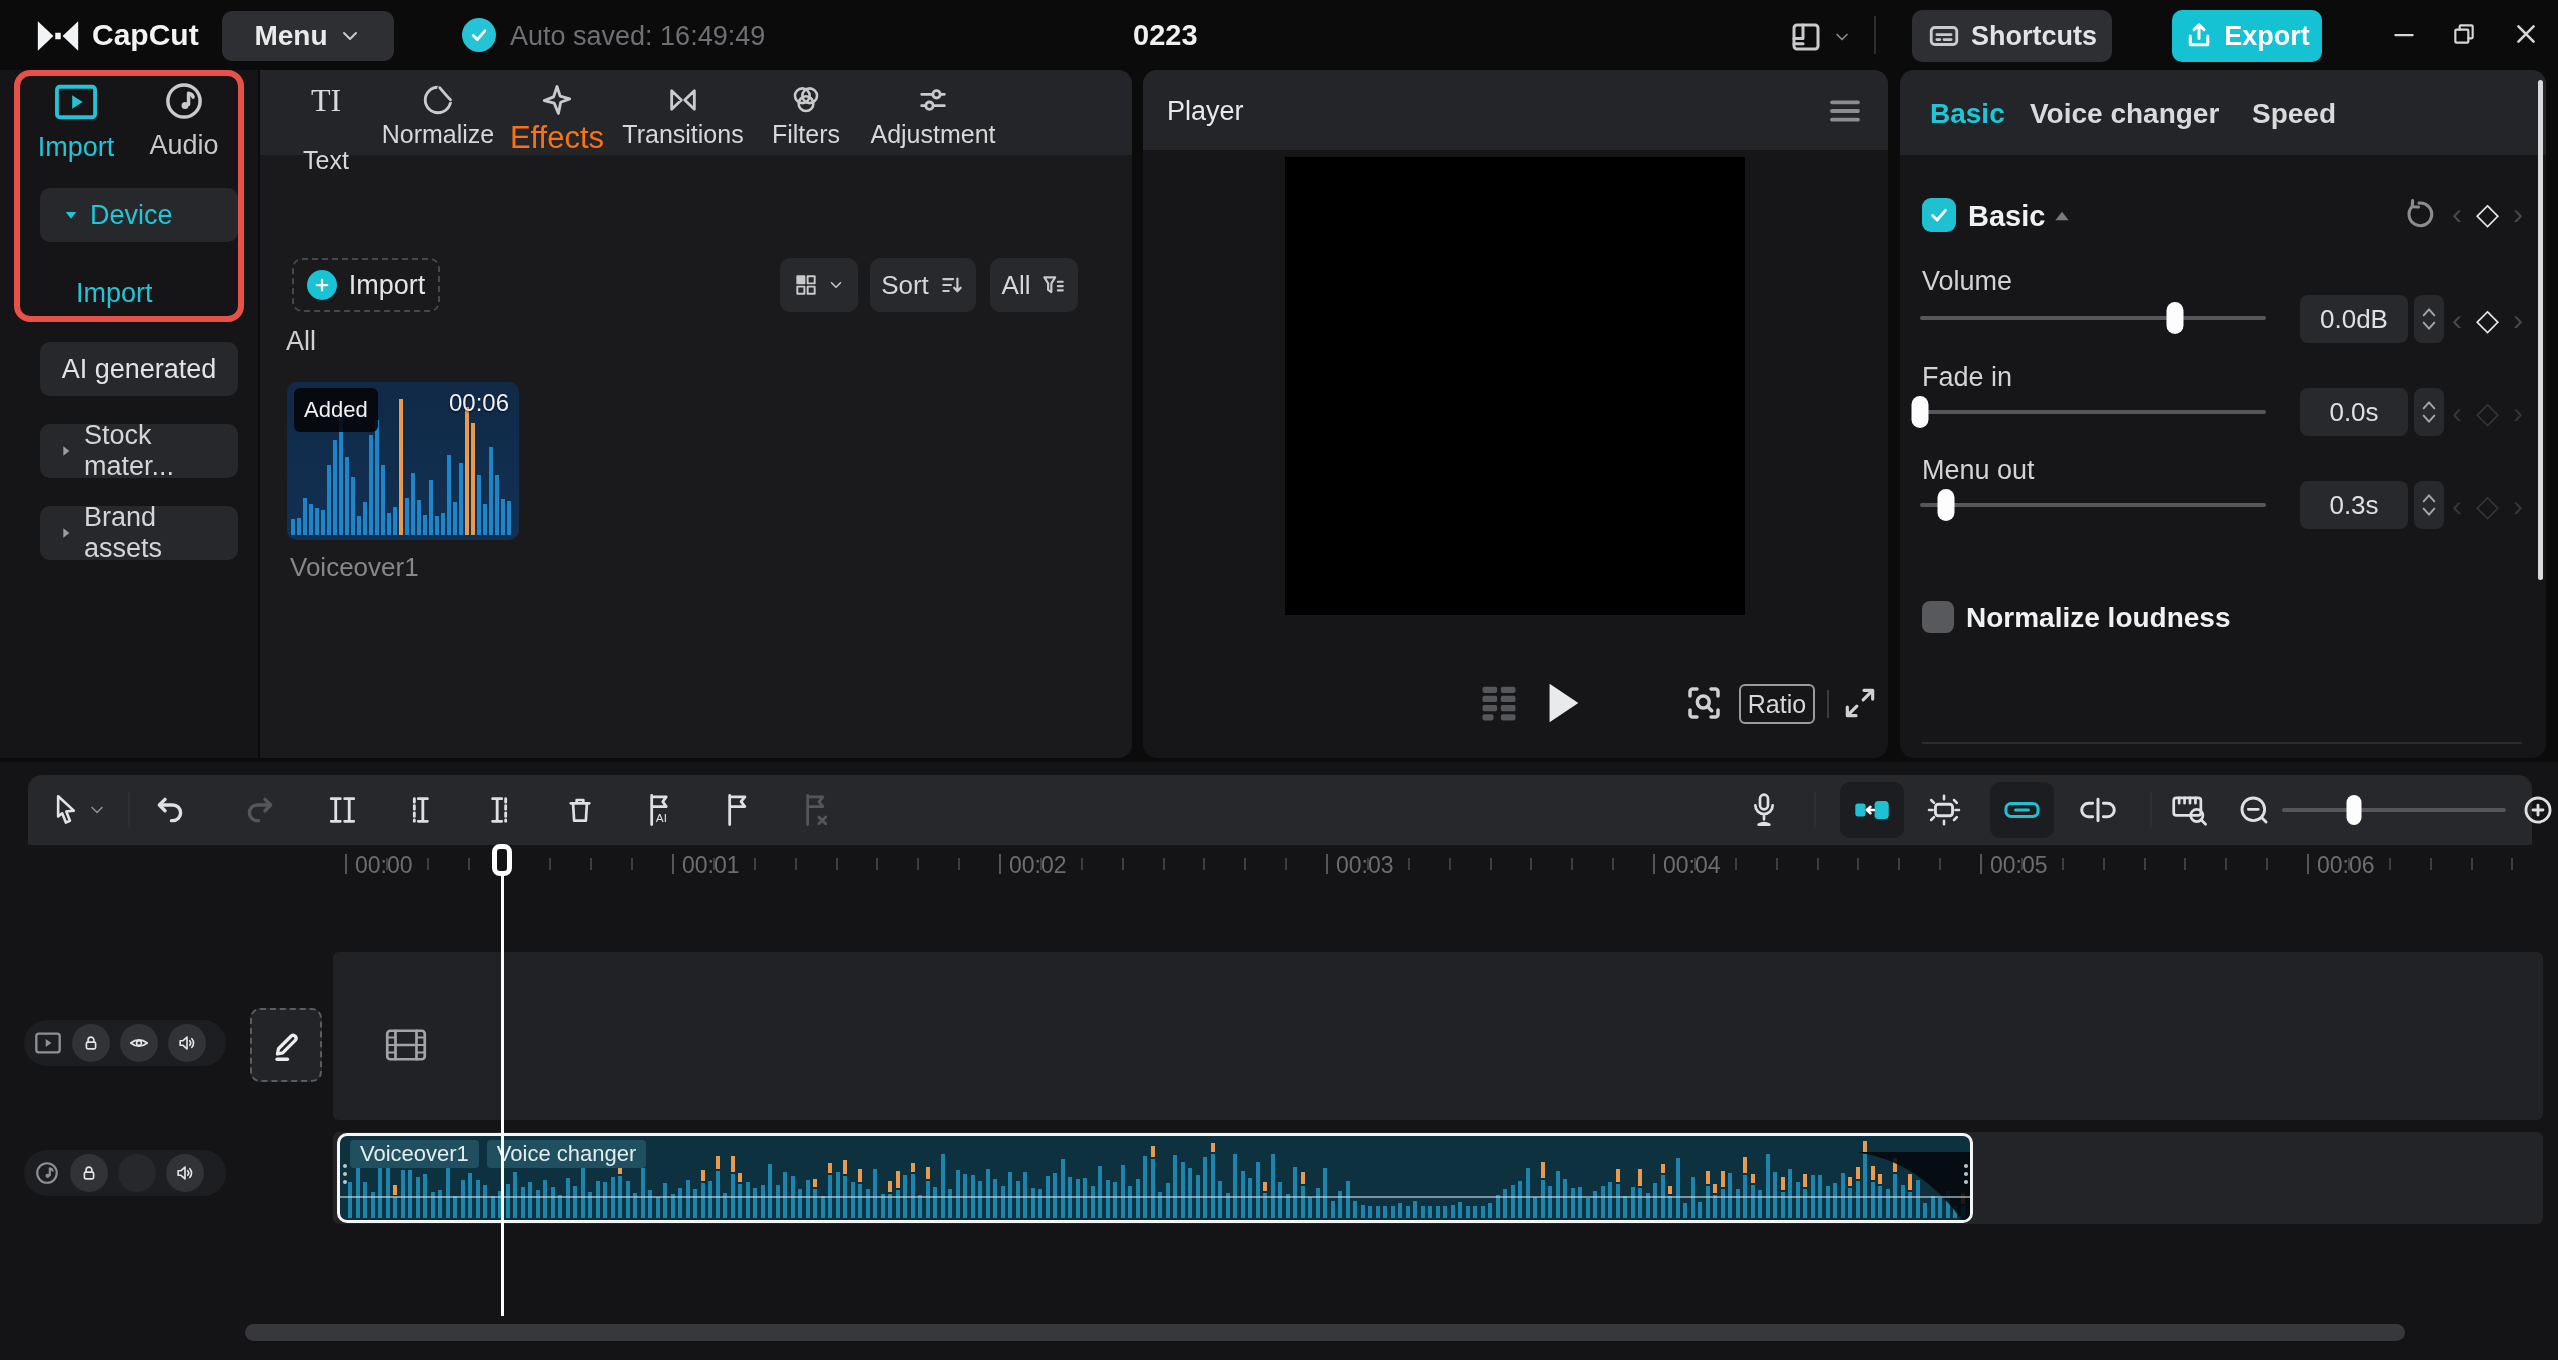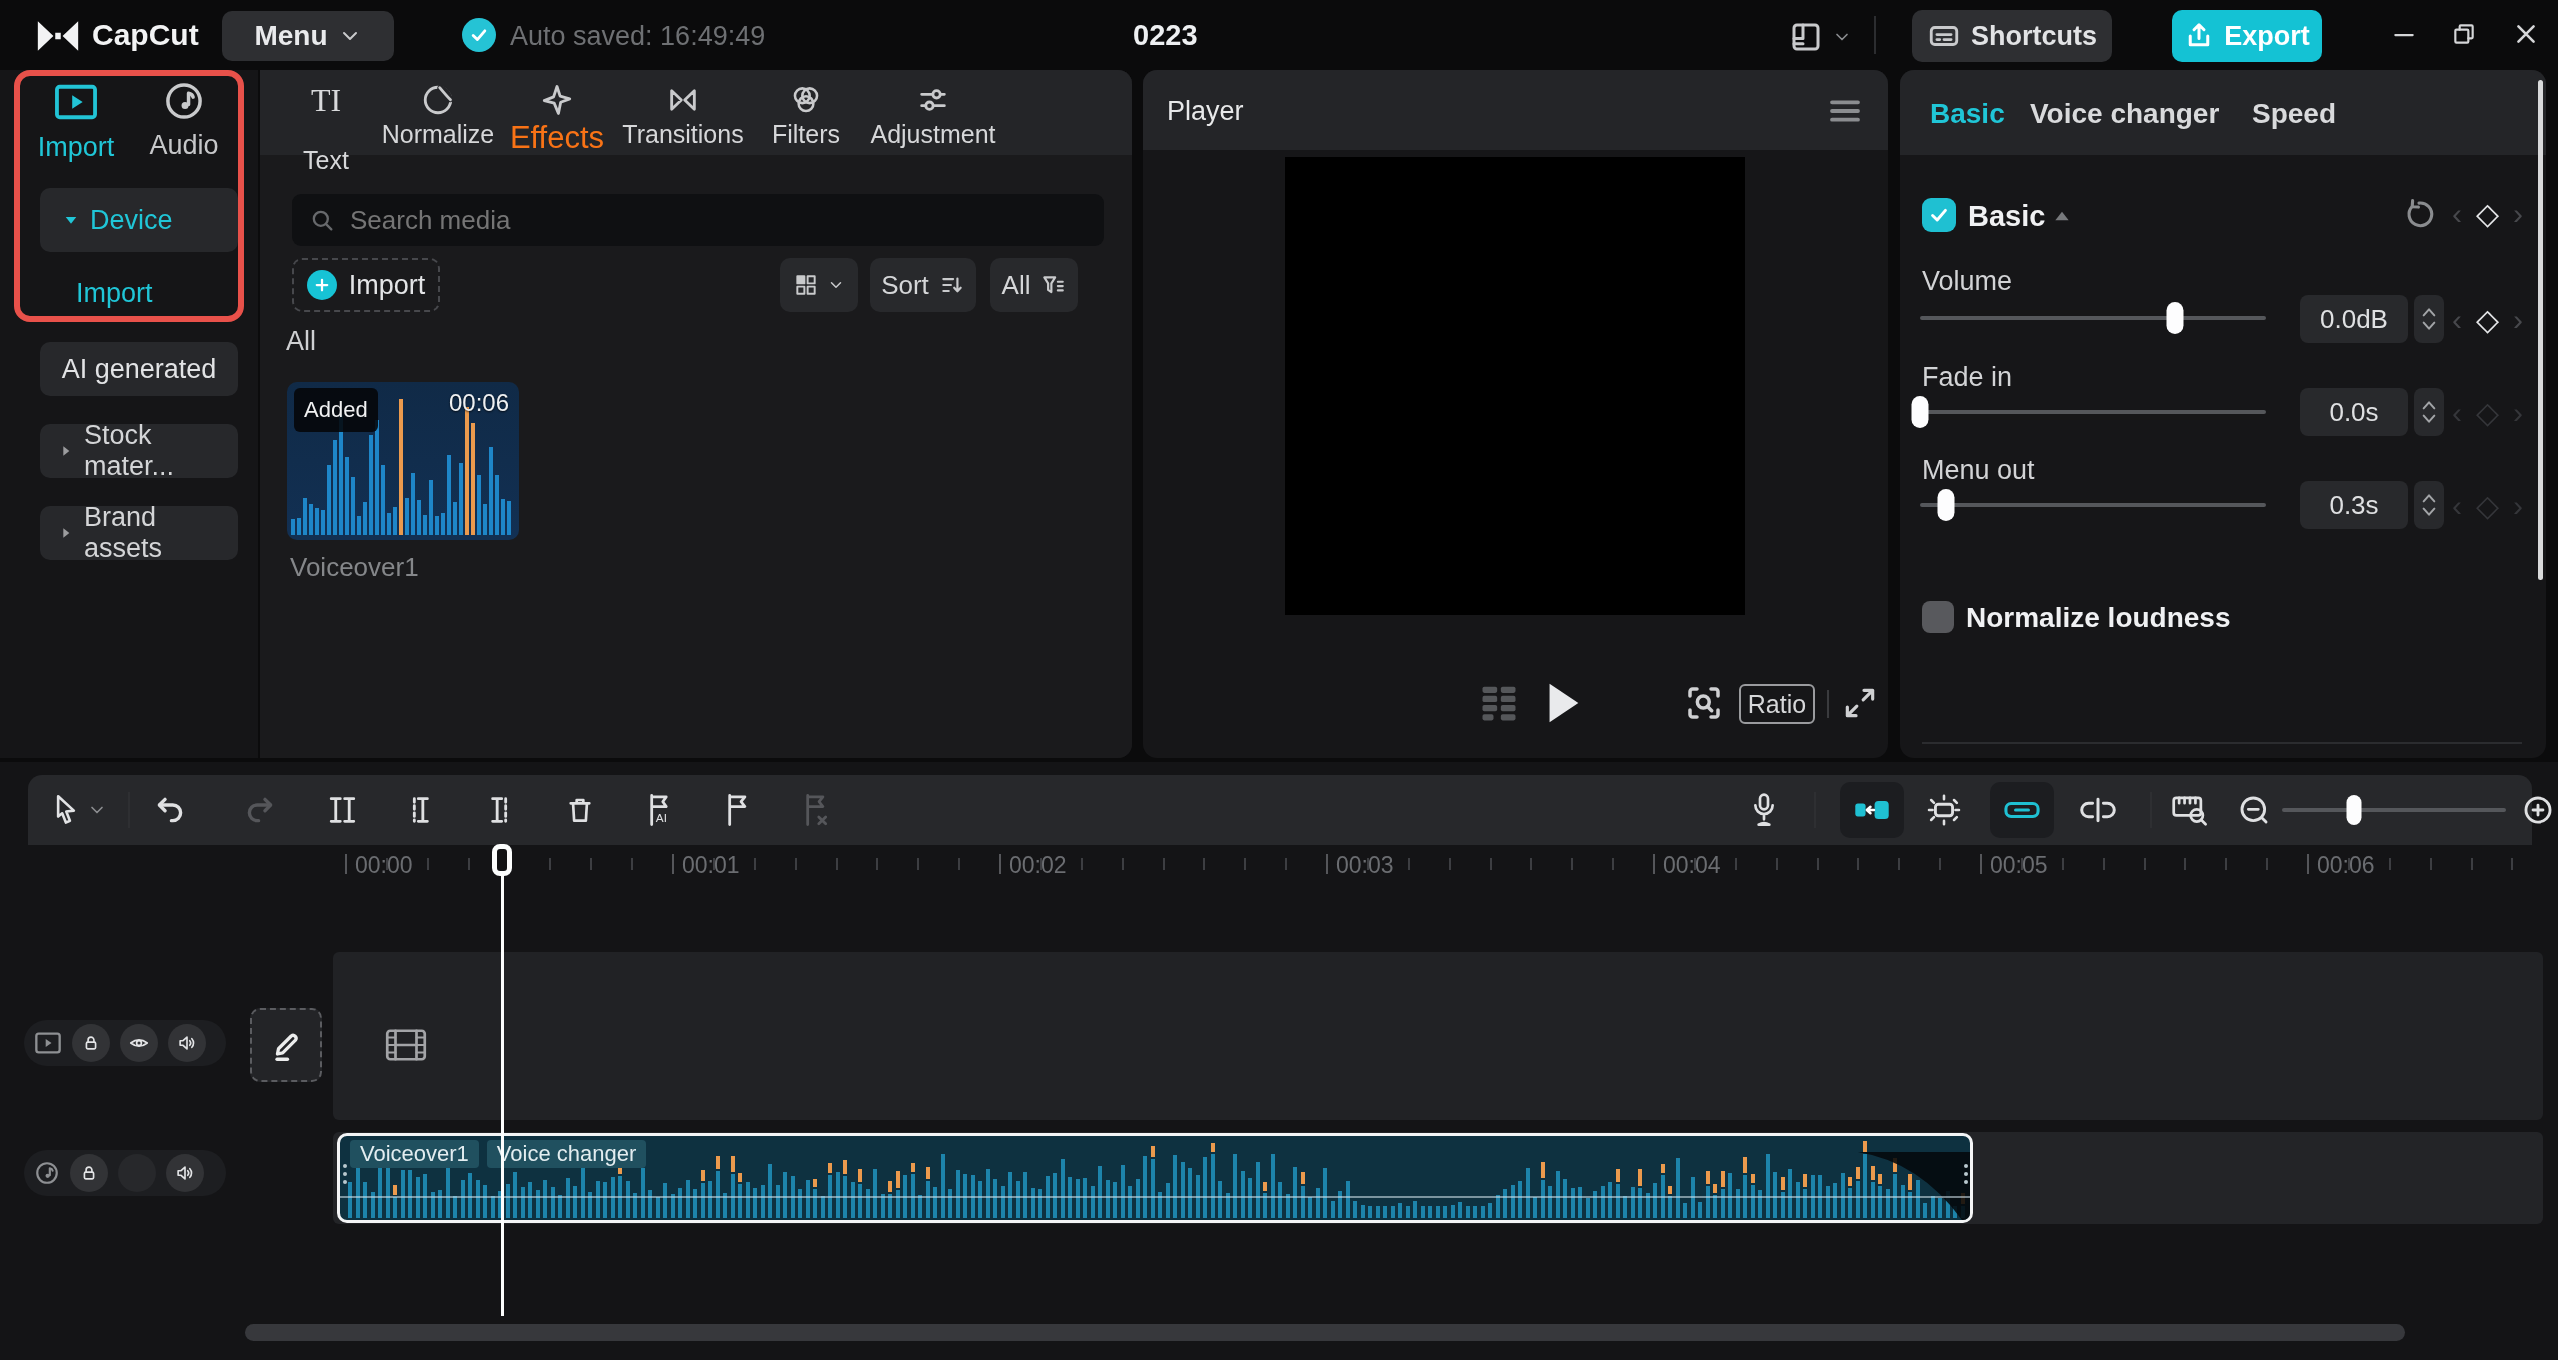--- a/index.html
+++ b/index.html
@@ -122,21 +122,21 @@
         <span style="display:inline-block;">
           <svg width="42" height="42" viewBox="0 0 24 24" class="ico">
               <circle cx="12" cy="12" r="9.2"></circle>
               <path d="M14.6 7.6 v6.4 M14.6 7.6 q2.2 0.4 2.6 2.2"></path>
               <circle cx="12.6" cy="14.6" r="2" fill="#c9cacc" stroke="none"></circle>
             </svg>
         </span>
         <div style="font-size:27px;color:#c6c7c9;margin-top:4px;">Audio</div>
       </div>
 
-      <div class="abs btn" style="left:40px;top:118px;width:198px;height:64px;background:#27282b;justify-content:flex-start;padding-left:22px;box-sizing:border-box;">
+      <div class="abs btn" style="left:40px;top:118px;width:198px;height:54px;background:#27282b;justify-content:flex-start;padding-left:22px;box-sizing:border-box;">
         <span>
             <svg width="18" height="18" viewBox="0 0 24 24">
               <path d="M5 8 L19 8 L12 17 Z" fill="#20c6d7"></path>
             </svg>
           </span>
         <span style="font-size:27px;color:#20c6d7;">Device</span>
       </div>
       <span class="abs" style="left:76px;top:208px;font-size:27px;color:#20c6d7;cursor:pointer;">Import</span>
 
       <div class="abs btn" style="left:40px;top:272px;width:198px;height:54px;background:#27282b;">
@@ -210,29 +210,20 @@
               <svg width="34" height="34" viewBox="0 0 24 24" class="ico">
                 <path d="M4 8 H20 M4 16 H20"></path>
                 <circle cx="14.5" cy="8" r="2.6" fill="#242528"></circle>
                 <circle cx="9.5" cy="16" r="2.6" fill="#242528"></circle>
               </svg>
             </div>
           <div style="font-size:25px;color:#d6d7d9;">Adjustment</div>
         </div>
       </div>
 
-      <div class="abs" style="left:32px;top:124px;width:812px;height:52px;background:#0f1012;border-radius:9px;display:flex;align-items:center;padding:0 16px;box-sizing:border-box;gap:12px;">
-        <span>
-            <svg width="28" height="28" viewBox="0 0 24 24" class="ico" style="stroke:#67696c;">
-              <circle cx="11" cy="11" r="6"></circle>
-              <path d="M15.5 15.5 L20 20"></path>
-            </svg>
-          </span>
-        <input style="flex: 1 1 0%; background: transparent; border: none; outline: none; font-size: 26px; color: rgb(207, 208, 210); font-family: &quot;Liberation Sans&quot;, sans-serif;" placeholder="Search media">
-      </div>
 
       <div class="abs" style="left:32px;top:188px;width:148px;height:54px;border:2px dashed #47484c;border-radius:10px;display:flex;align-items:center;justify-content:center;gap:12px;cursor:pointer;box-sizing:border-box;">
         <span style="width:30px;height:30px;border-radius:50%;background:#17c3d5;display:flex;align-items:center;justify-content:center;">
           <svg width="18" height="18" viewBox="0 0 24 24" style="stroke:#fff;stroke-width:3;fill:none;stroke-linecap:round;">
               <path d="M12 5 V19 M5 12 H19"></path>
             </svg>
         </span>
         <span style="font-size:27px;color:#e4e5e7;">Import</span>
       </div>
       <div class="abs btn" style="left:520px;top:188px;width:78px;height:54px;background:#28292c;gap:8px;">

